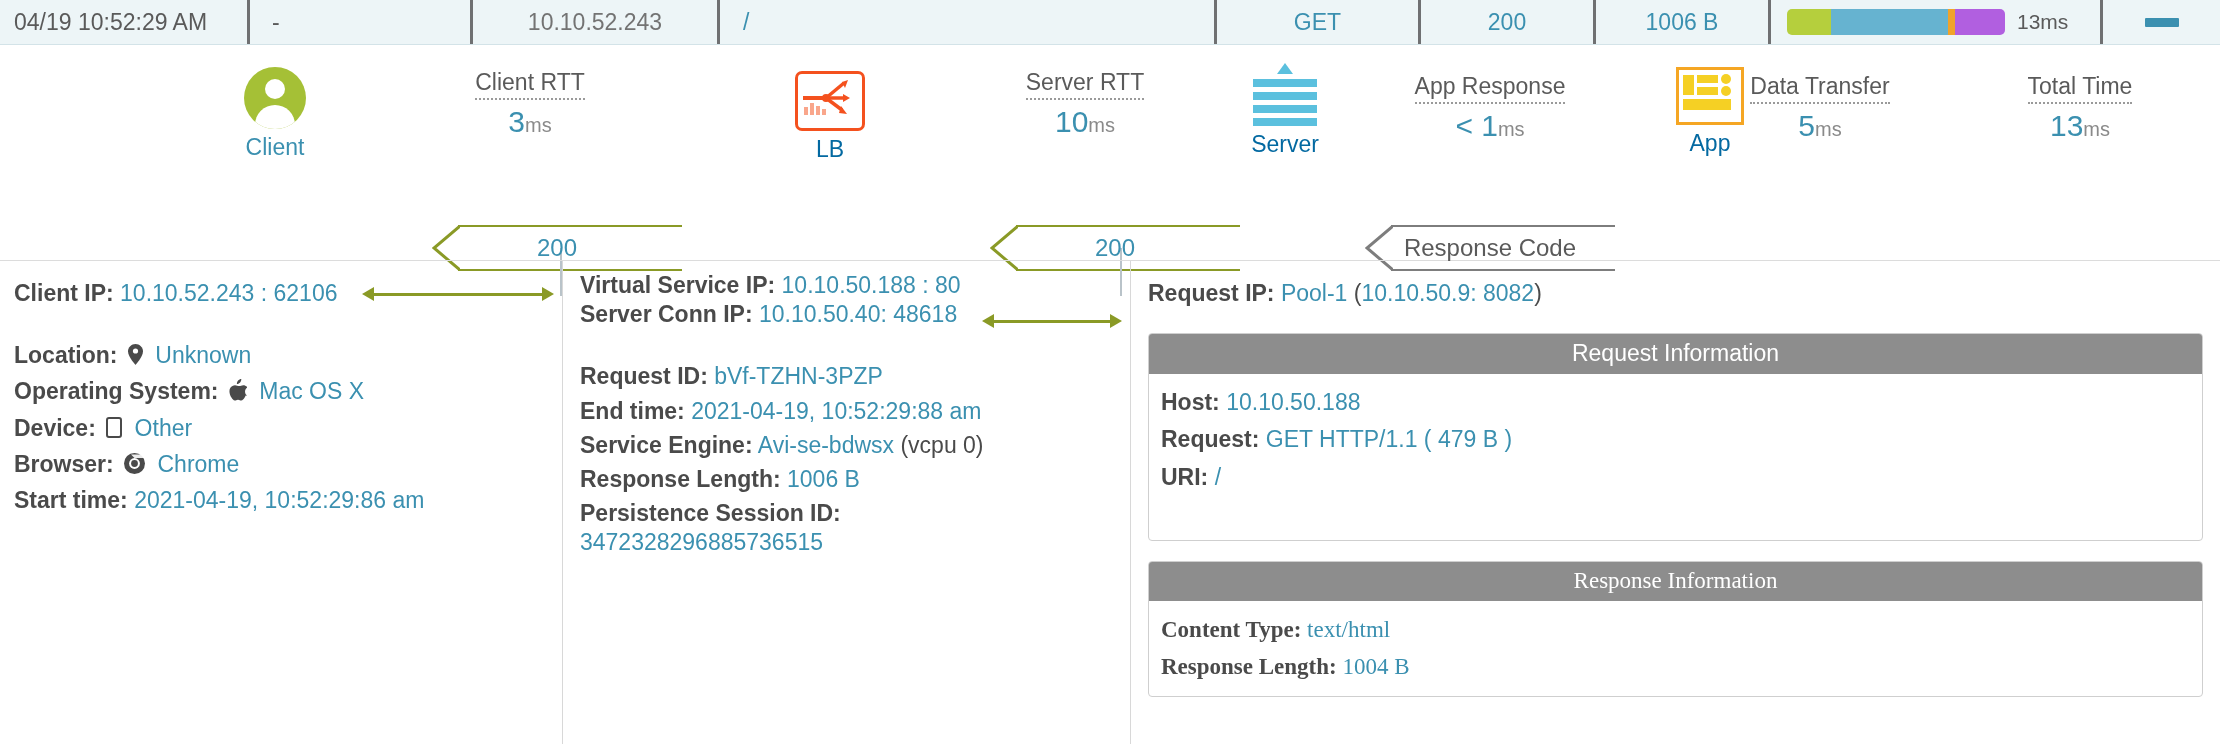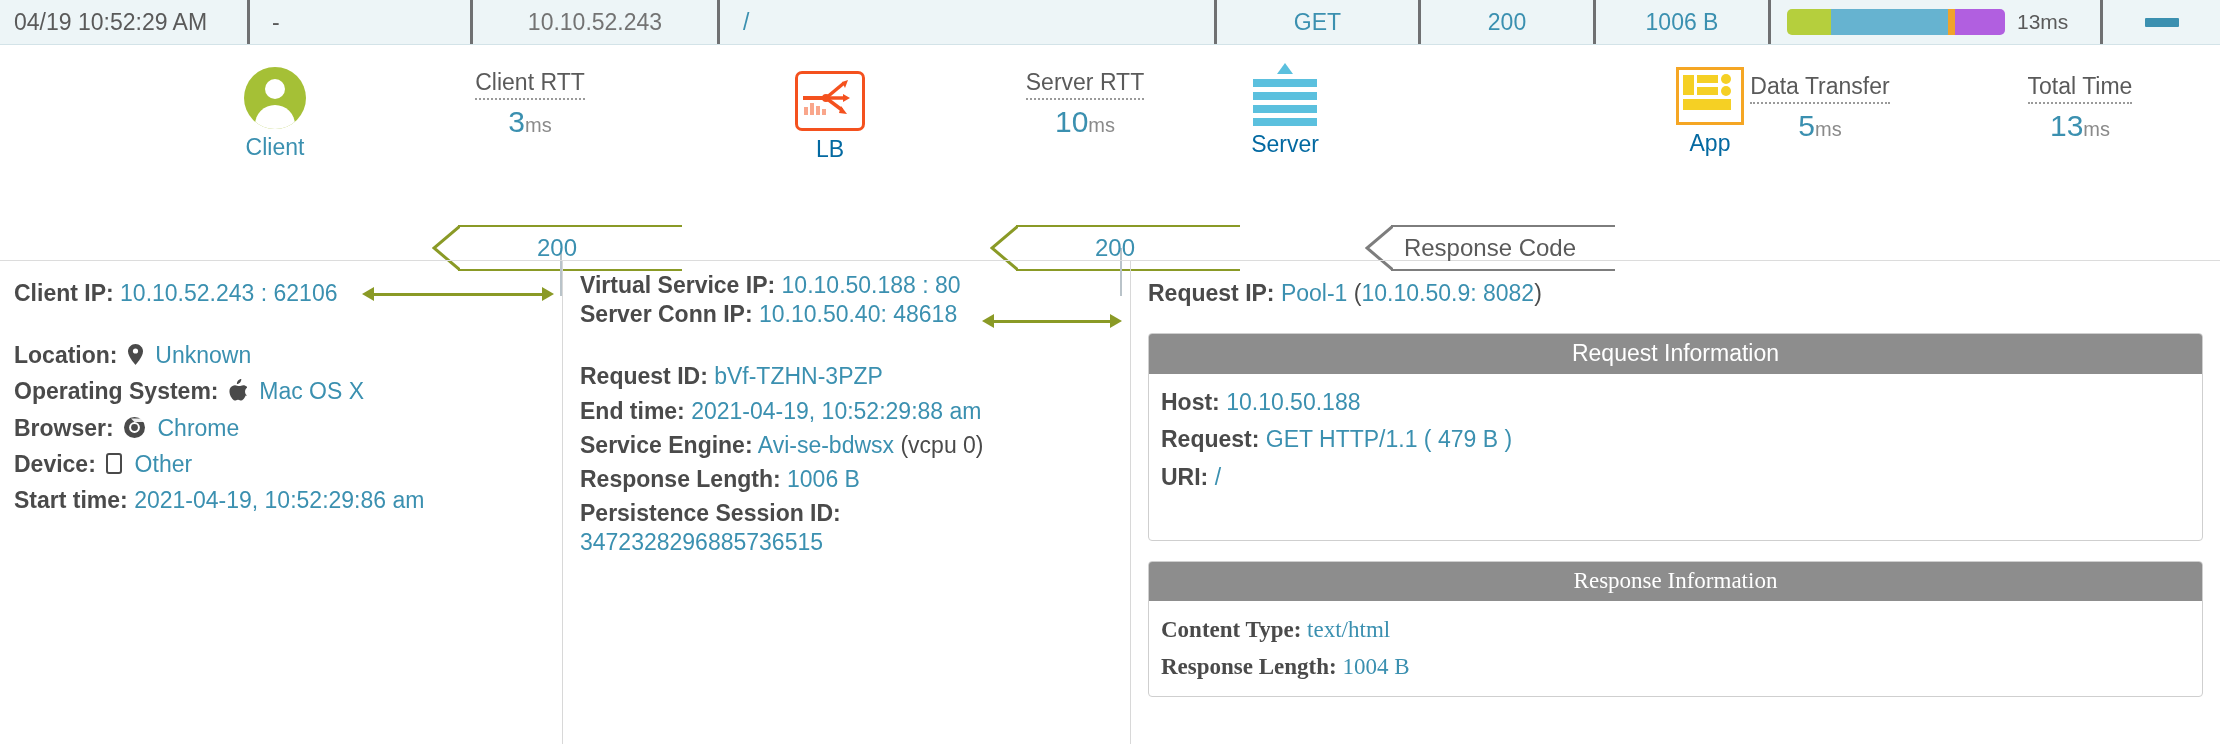--- a/index.html
+++ b/index.html
@@ -379,20 +379,26 @@
       </div>
     </div>
 
     <div class="metric" style="left:975px; top:24px; width:220px;">
       <div class="title">Server RTT</div>
       <div class="value">
         <span>10</span><span class="unit">ms</span>
       </div>
     </div>
 
+    <div class="metric" style="left:1355px; top:28px; width:270px;">
+      <div class="title">App Response</div>
+      <div class="value">
+        <span>&lt; 1</span><span class="unit">ms</span>
+      </div>
+    </div>
 
     <div class="metric" style="left:1690px; top:28px; width:260px;">
       <div class="title">Data Transfer</div>
       <div class="value">
         <span>5</span><span class="unit">ms</span>
       </div>
     </div>
 
     <div class="metric" style="left:1960px; top:28px; width:240px;">
       <div class="title">Total Time</div>
@@ -452,41 +458,41 @@
       </div>
       <div class="row">
         <span class="k">Operating System:</span>
         <span class="inline-icon">
           <svg width="18" height="22" viewBox="0 0 18 22">
             <path d="M12.3 0c.1 1.3-.4 2.5-1.2 3.4-.8.9-2 1.6-3.2 1.5-.1-1.2.5-2.5 1.2-3.3C9.9.6 11.2 0 12.3 0z" fill="#4a4a4a"></path>
             <path d="M16.6 16.5c-.4 1-.6 1.4-1.1 2.2-.8 1.2-1.9 2.8-3.3 2.8-1.2 0-1.5-.8-3.2-.8-1.6 0-2 .8-3.2.8-1.4 0-2.4-1.4-3.2-2.7C0.2 15.5-.2 11.1 1.4 8.8c1.1-1.6 2.9-2.6 4.6-2.6 1.7 0 2.8.9 4.2.9 1.4 0 2.2-.9 4.2-.9 1.5 0 3.1.8 4.2 2.2-3.7 2-3.1 7.3.0 8.1z" fill="#4a4a4a"></path>
           </svg>
         </span>
         <span>Mac OS X</span>
+      </div>
+      <div class="row">
+        <span class="k">Device:</span>
+        <span class="inline-icon">
+          <svg width="16" height="21" viewBox="0 0 16 21">
+            <rect x="1" y="1" width="14" height="19" rx="2" fill="none" stroke="#4a4a4a" stroke-width="2"></rect>
+          </svg>
+        </span>
+        <span>Other</span>
       </div>
       <div class="row">
         <span class="k">Browser:</span>
         <span class="inline-icon">
           <svg width="21" height="21" viewBox="0 0 21 21">
             <circle cx="10.5" cy="10.5" r="10.5" fill="#4a4a4a"></circle>
             <circle cx="10.5" cy="10.5" r="5.4" fill="#ffffff"></circle>
             <circle cx="10.5" cy="10.5" r="3.4" fill="#4a4a4a"></circle>
             <path d="M10.5 5.1 H21 L18 1.5 H7 Z" fill="#ffffff" opacity="0.9"></path>
           </svg>
         </span>
         <span>Chrome</span>
-      </div>
-      <div class="row">
-        <span class="k">Device:</span>
-        <span class="inline-icon">
-          <svg width="16" height="21" viewBox="0 0 16 21">
-            <rect x="1" y="1" width="14" height="19" rx="2" fill="none" stroke="#4a4a4a" stroke-width="2"></rect>
-          </svg>
-        </span>
-        <span>Other</span>
       </div>
       <div class="row">
         <span class="k">Start time:</span>
         <span>2021-04-19, 10:52:29:86 am</span>
       </div>
     </div>
 
     <div class="dbl-arrow" style="left:362px; top:26px; width:192px;">
       <div class="shaft"></div>
         <div class="head l"></div>

